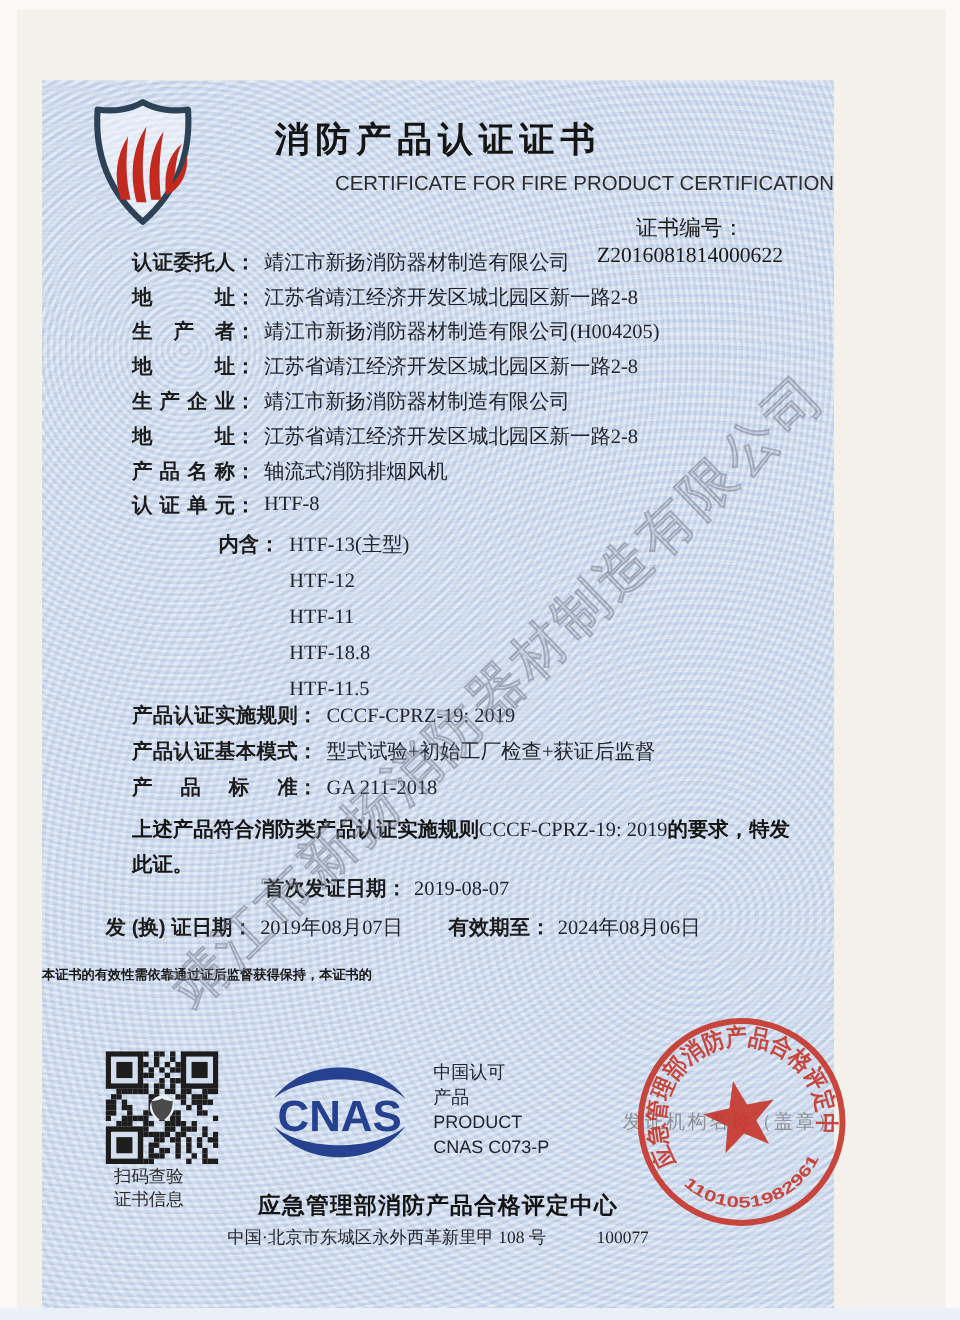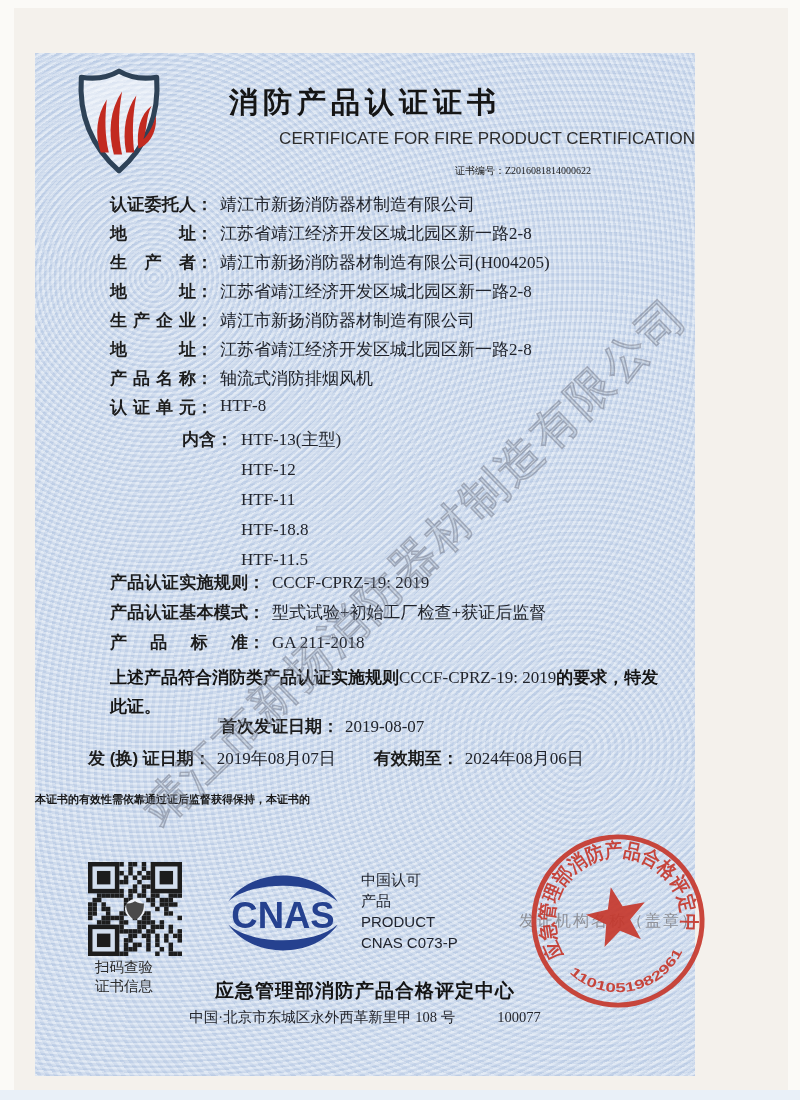--- a/index.html
+++ b/index.html
@@ -5,36 +5,36 @@
   html,body{margin:0;padding:0;}
   body{
     width:800px;height:1100px;position:relative;overflow:hidden;
     background:#fbfaf7;
     font-family:"Liberation Sans",sans-serif;
     color:#1c1c1c;
   }
   .pale-mat{position:absolute;left:14px;top:8px;width:774px;height:1082px;background:#f4f1ec;}
   .bottom-edge{position:absolute;left:0;right:0;bottom:0;height:10px;background:#e9f0f8;}
   .cert{
-    position:absolute;left:35px;top:53px;width:660px;height:1023px;
+    position:absolute;left:35px;top:67px;width:660px;height:1023px;
     background-color:#d3dfef;
     background-image:
       repeating-radial-gradient(circle at 18% 22%, rgba(255,255,255,.22) 0 2px, rgba(128,156,204,.13) 3px 5px),
       repeating-radial-gradient(circle at 82% 68%, rgba(255,255,255,.18) 0 3px, rgba(128,156,204,.10) 4px 7px),
       repeating-linear-gradient(0deg, rgba(120,150,200,.08) 0 1px, transparent 1px 3px);
   }
   .serif{font-family:"Liberation Serif","DejaVu Serif",serif;}
 
   .logo{position:absolute;left:33px;top:12px;width:102px;height:114px;}
 
   .title{position:absolute;left:0;top:30px;width:100%;text-align:center;
     font-size:29px;font-weight:700;letter-spacing:5px;color:#151515;}
   .subtitle{position:absolute;left:0;top:76px;width:100%;text-align:right;
     font-size:17px;color:#2c2c2c;}
-  .certno{position:absolute;left:420px;top:111px;font-size:10px;color:#191919;}
+  .certno{position:absolute;left:420px;top:111px;font-size:18px;color:#191919;text-align:center;}
 
   .fields{position:absolute;left:75px;top:140px;}
   .frow{height:29px;display:flex;align-items:flex-start;white-space:nowrap;}
   .flabel{display:inline-block;width:86px;font-weight:700;font-size:17px;
     text-align:justify;text-align-last:justify;}
   .colon{font-weight:700;font-size:17px;}
   .fvalue{margin-left:7px;font-size:17px;color:#21242c;}
 
   .models{position:absolute;left:147px;top:375px;display:flex;align-items:flex-start;}
   .mlabel{font-weight:700;font-size:17px;white-space:nowrap;}

